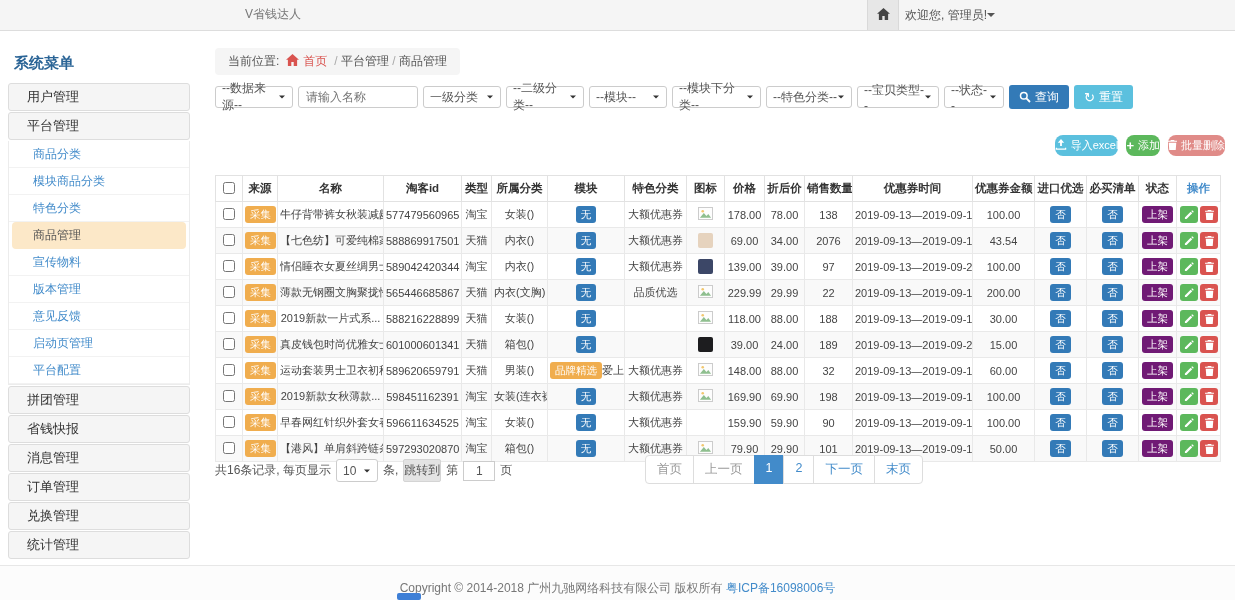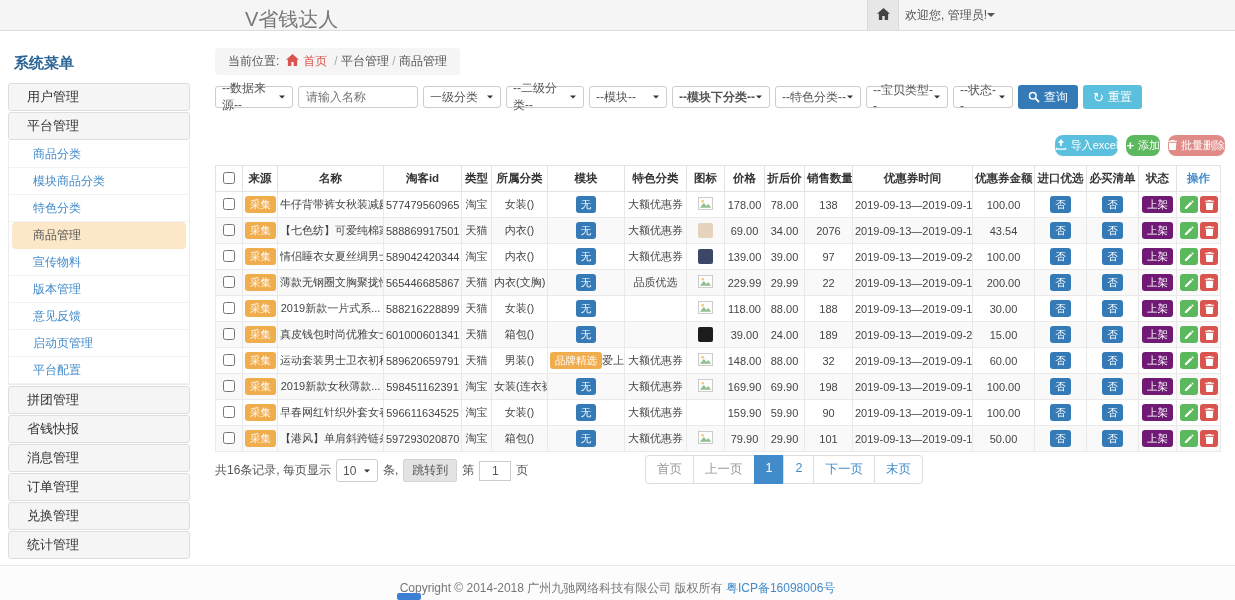--- a/index.html
+++ b/index.html
@@ -1,20 +1,20 @@
 <!DOCTYPE html>
 <html><head>
 <meta charset="utf-8">
 <style>
   html,body{margin:0;padding:0}
   body{width:1235px;height:600px;position:relative;overflow:hidden;background:#fff;
        font-family:"Liberation Sans","DejaVu Sans",sans-serif;font-size:12px;color:#333}
   
   .topbar{position:absolute;top:0;left:0;right:0;height:30px;background:#f5f5f5;border-bottom:1px solid #ddd}
-  .app-title{position:absolute;left:245px;top:6px;font-size:20px;color:#777}
+  .app-title{position:absolute;left:245px;top:6px;font-size:12px;color:#777}
   .home-box{position:absolute;left:867px;top:0;width:30px;height:30px;background:#e7e7e7;
             border-left:1px solid #d9d9d9;border-right:1px solid #d9d9d9;display:flex;align-items:center;justify-content:center;color:#444;cursor:pointer}
   .welcome{position:absolute;left:905px;top:0;height:30px;display:flex;align-items:center;color:#555;cursor:pointer}
   .caret{width:0;height:0;border-left:4px solid transparent;border-right:4px solid transparent;border-top:4px solid #555;display:inline-block}
   
   .sidebar{position:absolute;left:8px;top:50px;width:182px;height:515px;overflow:hidden}
   .side-title{color:#2a6496;font-weight:bold;font-size:15px;padding:4px 6px 10px}
   .side-panel{height:26px;display:flex;align-items:center;padding-left:18px;background:#f5f5f5;
               border:1px solid #ddd;border-radius:3px;margin-bottom:1px;font-size:13px;color:#333;cursor:pointer}
   .side-body{border:1px solid #ececec;border-top:none;margin-bottom:1px;background:#fff}
@@ -38,36 +38,36 @@
   .btn.search{background:#337ab7}
   .btn.reset{background:#5bc0de}
   .ricon{font-size:13px;line-height:1}
   .actions{display:flex;justify-content:flex-end;gap:8px;margin-top:26px}
   .btn.small{height:21px;font-size:11px;padding:0 0;border-radius:8px}
   .btn.import{background:#5bc0de}
   .btn.add{background:#5cb85c}
   .btn.bdel{background:#e08b88}
   .plus{font-size:13px;font-weight:bold;line-height:1}
   
-  table{border-collapse:collapse;table-layout:fixed;width:1005px;margin-top:9px}
+  table{border-collapse:collapse;table-layout:fixed;width:1005px;margin-top:19px}
   th{font-size:11.5px;padding:5px 2px;border:1px solid #e2e2e2;font-weight:bold;background:#fff;white-space:nowrap;overflow:hidden}
   th.op{color:#428bca}
   td{font-size:11px;padding:4px 2px;border:1px solid #e9e9e9;text-align:center;white-space:nowrap;overflow:hidden;color:#444}
   tr.even td{background:#f9f9f9}
   .badge{display:inline-block;padding:2px 5px;border-radius:3px;color:#fff;font-size:10.5px;line-height:1.2}
   .b-or{background:#f0ad4e}.b-bl{background:#337ab7}.b-gr{background:#701a75}
   .mini{width:18px;height:17px;border:none;border-radius:3px;display:inline-flex;align-items:center;
         justify-content:center;cursor:pointer;padding:0;margin:0 1px;vertical-align:middle}
   .mini.edit{background:#5cb85c}.mini.del{background:#d9534f}
   .thumb{display:inline-block;width:15px;height:15px;border-radius:2px;vertical-align:middle}
   .cb{width:12px;height:12px;margin:0}
   
   .pager-left{position:absolute;top:415px;left:0;display:flex;align-items:center;gap:5px;color:#555}
   .ppsel{width:42px;height:23px}
-  .jump{background:#e3e3e3;border:1px solid #d4d4d4;border-radius:2px;padding:2px 8px;color:#555;cursor:pointer}
+  .jump{background:#e3e3e3;border:1px solid #d4d4d4;border-radius:2px;padding:2px 0;color:#555;cursor:pointer}
   .jumpinput{width:32px;height:20px;box-sizing:border-box;border:1px solid #ccc;text-align:center;font:inherit;color:#555}
   .pager{position:absolute;top:411px;left:430px;display:flex}
   .page-btn{padding:5px 11px;border:1px solid #ddd;margin-left:-1px;color:#428bca;font-size:12.5px;
             background:#fff;cursor:pointer;text-align:center}
   .page-btn.muted{color:#999}
   .page-btn.active{background:#428bca;color:#fff;border-color:#428bca}
   .page-btn:first-child{border-radius:4px 0 0 4px;margin-left:0}
   .page-btn:last-child{border-radius:0 4px 4px 0}
   
   .footer{position:absolute;left:0;right:0;top:565px;height:35px;border-top:1px solid #e7e7e7;
@@ -139,21 +139,21 @@
         <span class="caret"></span>
       </span>
       <span class="sel" style="width: 78px;">
         <span>--二级分类--</span>
         <span class="caret"></span>
       </span>
       <span class="sel" style="width: 78px;">
         <span>--模块--</span>
         <span class="caret"></span>
       </span>
-      <span class="sel" style="width: 98px; font-weight: bold;">
+      <span class="sel" style="width: 89px;">
         <span>--模块下分类--</span>
         <span class="caret"></span>
       </span>
       <span class="sel" style="width: 86px;">
         <span>--特色分类--</span>
         <span class="caret"></span>
       </span>
       <span class="sel" style="width: 82px;">
         <span>--宝贝类型--</span>
         <span class="caret"></span>

